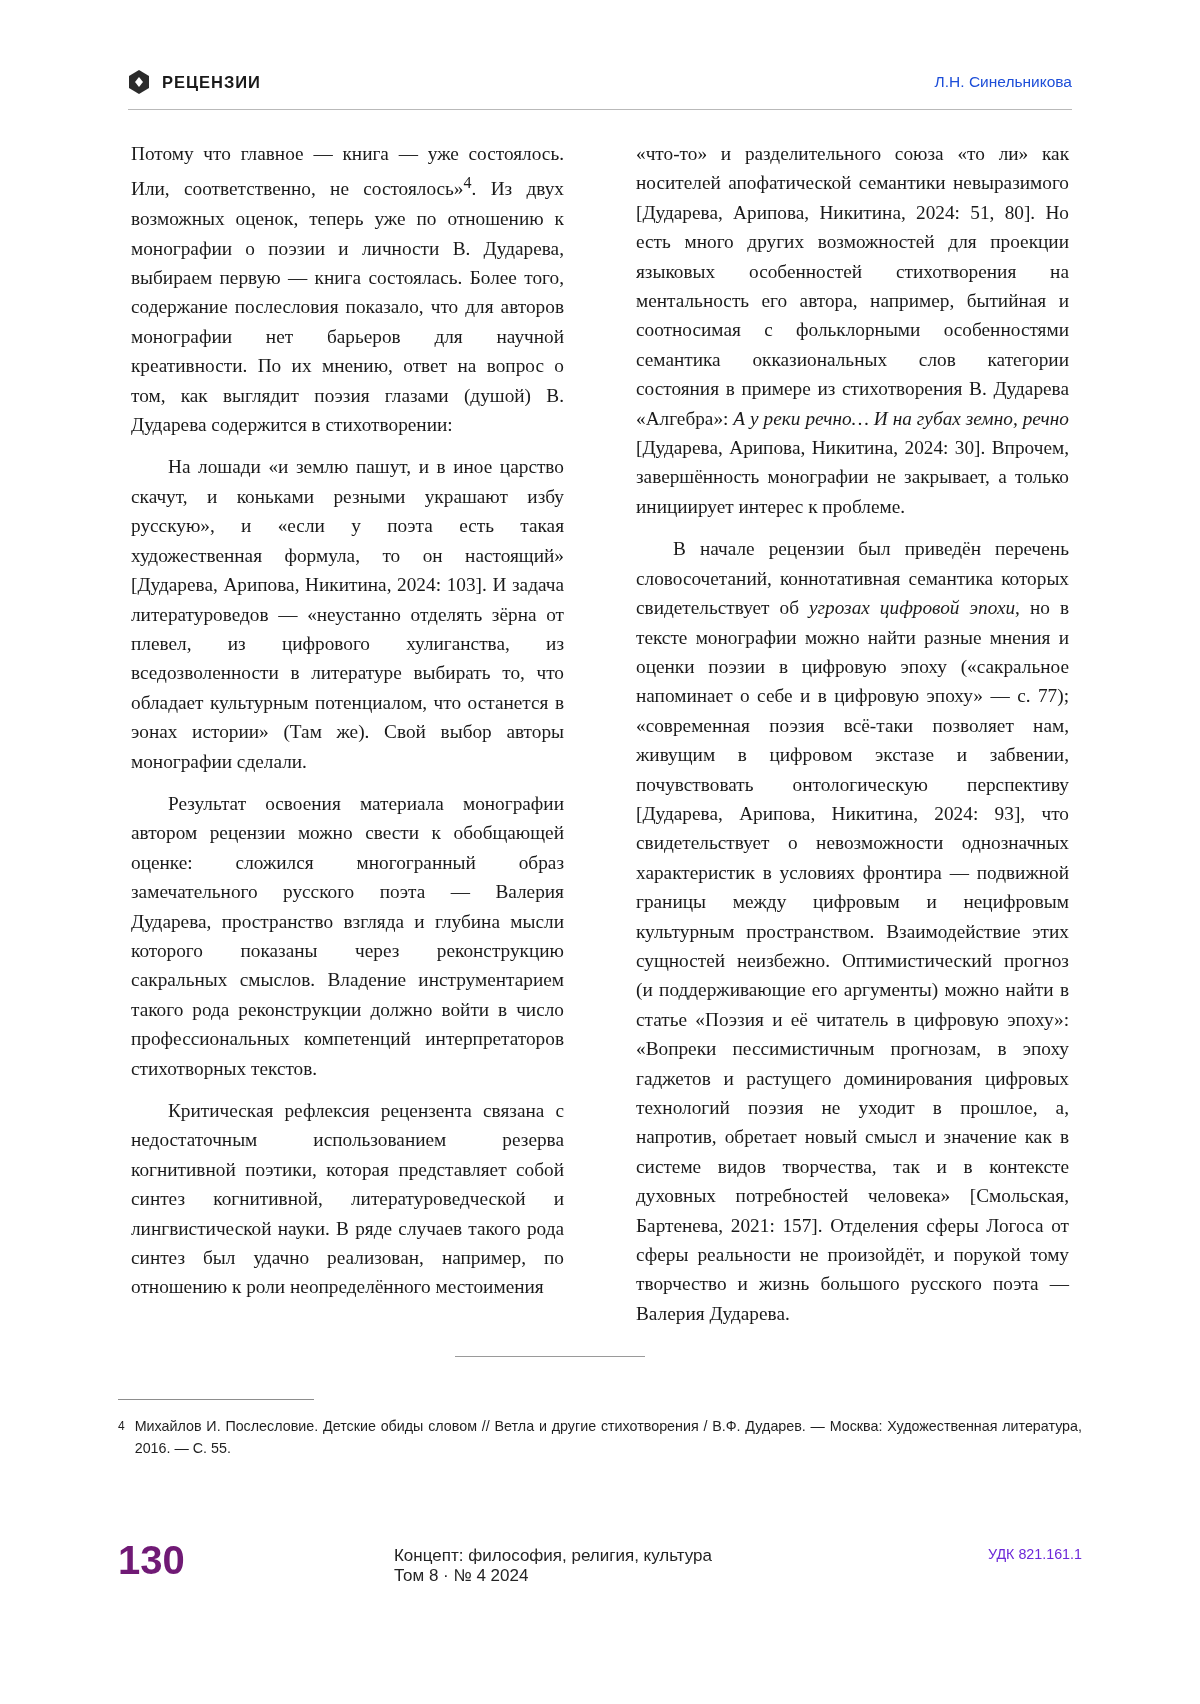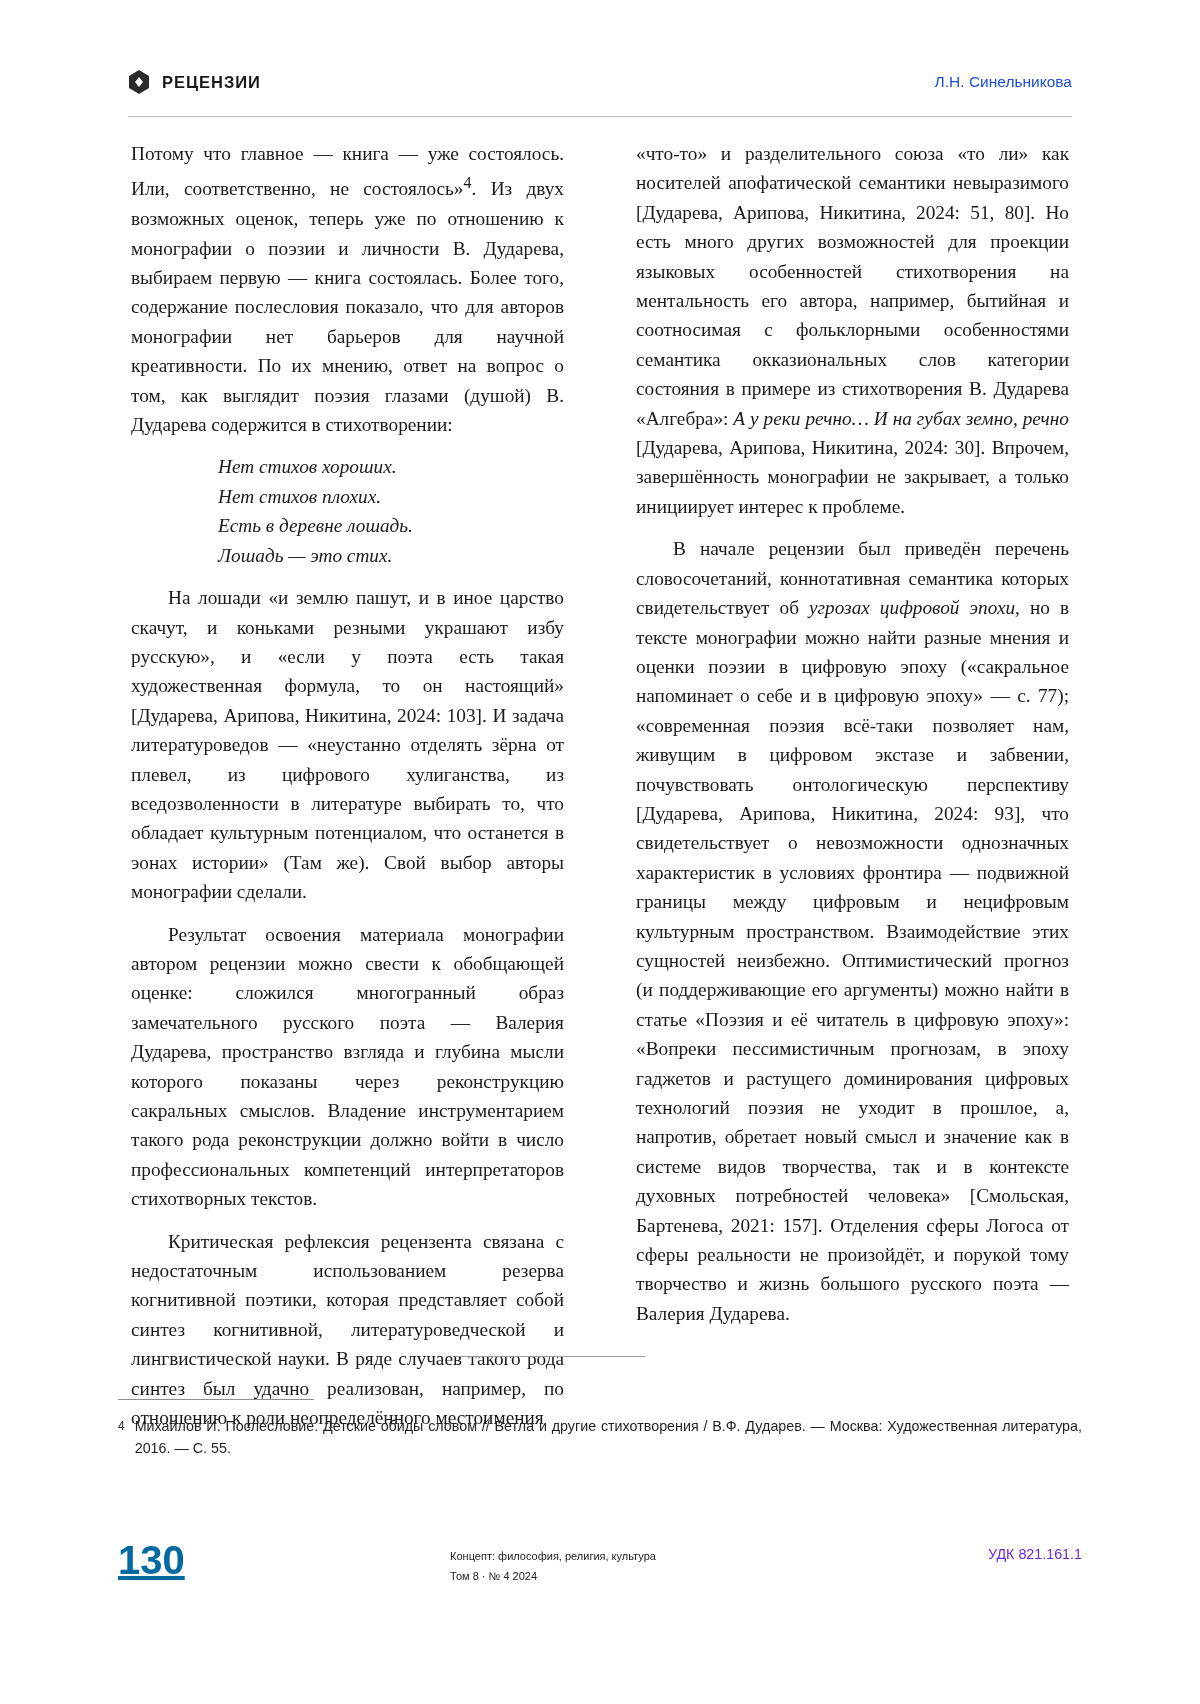--- a/index.html
+++ b/index.html
@@ -22,21 +22,21 @@
   .header {
     position: absolute;
     top: 58px;
     left: 128px;
     right: 128px;
     height: 48px;
     display: flex;
     align-items: center;
     justify-content: space-between;
     border-bottom: 1px solid #b9b9b9;
-    padding-bottom: 10px;
+    padding-bottom: 3px;
   }
   .header-left {
     display: flex;
     align-items: center;
     gap: 12px;
   }
   .hex-icon {
     width: 22px;
     height: 24px;
     display: inline-block;
@@ -137,28 +137,27 @@
     left: 118px;
     width: 964px;
     display: flex;
     align-items: flex-start;
     justify-content: space-between;
   }
   .page-number {
     font-family: "Liberation Sans", sans-serif;
     font-size: 40px;
     font-weight: 700;
-    color: #0369a1;
+    color: #701a75;
     line-height: 1;
     width: 118px;
-    text-decoration: underline;
   }
   .footer-center {
     font-family: "Liberation Sans", sans-serif;
-    font-size: 11px;
+    font-size: 17px;
     line-height: 20px;
     color: #232323;
     margin-left: -118px;
     margin-top: 6px;
   }
   .footer-right {
     font-family: "Liberation Sans", sans-serif;
     font-size: 14.3px;
     color: #6d28d9;
     margin-top: 6px;
@@ -180,26 +179,20 @@
       <span class="section-label">РЕЦЕНЗИИ</span>
     </div>
     <div class="header-right">Л.Н. Синельникова</div>
   </div>
 
   <div class="columns">
 
     <div class="col">
       <p class="body noindent"><span>Потому что главное — книга — уже состоялось. Или, соответственно, не состоялось»</span><sup>4</sup><span>. Из двух возможных оценок, теперь уже по отношению к монографии о поэзии и личности В. Дударева, выбираем первую — книга состоялась. Более того, содержание послесловия показало, что для авторов монографии нет барьеров для научной креативности. По их мнению, ответ на вопрос о том, как выглядит поэзия глазами (душой) В. Дударева содержится в стихотворении:</span></p>
 
-      <div class="verse">
-        <div>Нет стихов хороших.</div>
-        <div>Нет стихов плохих.</div>
-        <div>Есть в деревне лошадь.</div>
-        <div>Лошадь — это стих.</div>
-      </div>
 
       <p class="body">На лошади «и землю пашут, и в иное царство скачут, и коньками резными украшают избу русскую», и «если у поэта есть такая художественная формула, то он настоящий» [Дударева, Арипова, Никитина, 2024: 103]. И задача литературоведов — «неустанно отделять зёрна от плевел, из цифрового хулиганства, из вседозволенности в литературе выбирать то, что обладает культурным потенциалом, что останется в эонах истории» (Там же). Свой выбор авторы монографии сделали.</p>
       <p class="body">Результат освоения материала монографии автором рецензии можно свести к обобщающей оценке: сложился многогранный образ замечательного русского поэта — Валерия Дударева, пространство взгляда и глубина мысли которого показаны через реконструкцию сакральных смыслов. Владение инструментарием такого рода реконструкции должно войти в число профессиональных компетенций интерпретаторов стихотворных текстов.</p>
       <p class="body">Критическая рефлексия рецензента связана с недостаточным использованием резерва когнитивной поэтики, которая представляет собой синтез когнитивной, литературоведческой и лингвистической науки. В ряде случаев такого рода синтез был удачно реализован, например, по отношению к роли неопределённого местоимения</p>
     </div>
 
     <div class="col">
       <p class="body noindent"><span>«что-то» и разделительного союза «то ли» как носителей апофатической семантики невыразимого [Дударева, Арипова, Никитина, 2024: 51, 80]. Но есть много других возможностей для проекции языковых особенностей стихотворения на ментальность его автора, например, бытийная и соотносимая с фольклорными особенностями семантика окказиональных слов категории состояния в примере из стихотворения В. Дударева «Алгебра»: </span><em class="it">А у реки речно… И на губах земно, речно</em><span> [Дударева, Арипова, Никитина, 2024: 30]. Впрочем, завершённость монографии не закрывает, а только инициирует интерес к проблеме.</span></p>
 
       <p class="body"><span>В начале рецензии был приведён перечень словосочетаний, коннотативная семантика которых свидетельствует об </span><em class="it">угрозах цифровой эпохи</em><span>, но в тексте монографии можно найти разные мнения и оценки поэзии в цифровую эпоху («сакральное напоминает о себе и в цифровую эпоху» — с. 77); «современная поэзия всё-таки позволяет нам, живущим в цифровом экстазе и забвении, почувствовать онтологическую перспективу [Дударева, Арипова, Никитина, 2024: 93], что свидетельствует о невозможности однозначных характеристик в условиях фронтира — подвижной границы между цифровым и нецифровым культурным пространством. Взаимодействие этих сущностей неизбежно. Оптимистический прогноз (и поддерживающие его аргументы) можно найти в статье «Поэзия и её читатель в цифровую эпоху»: «Вопреки пессимистичным прогнозам, в эпоху гаджетов и растущего доминирования цифровых технологий поэзия не уходит в прошлое, а, напротив, обретает новый смысл и значение как в системе видов творчества, так и в контексте духовных потребностей человека» [Смольская, Бартенева, 2021: 157]. Отделения сферы Логоса от сферы реальности не произойдёт, и порукой тому творчество и жизнь большого русского поэта — Валерия Дударева.</span></p>

